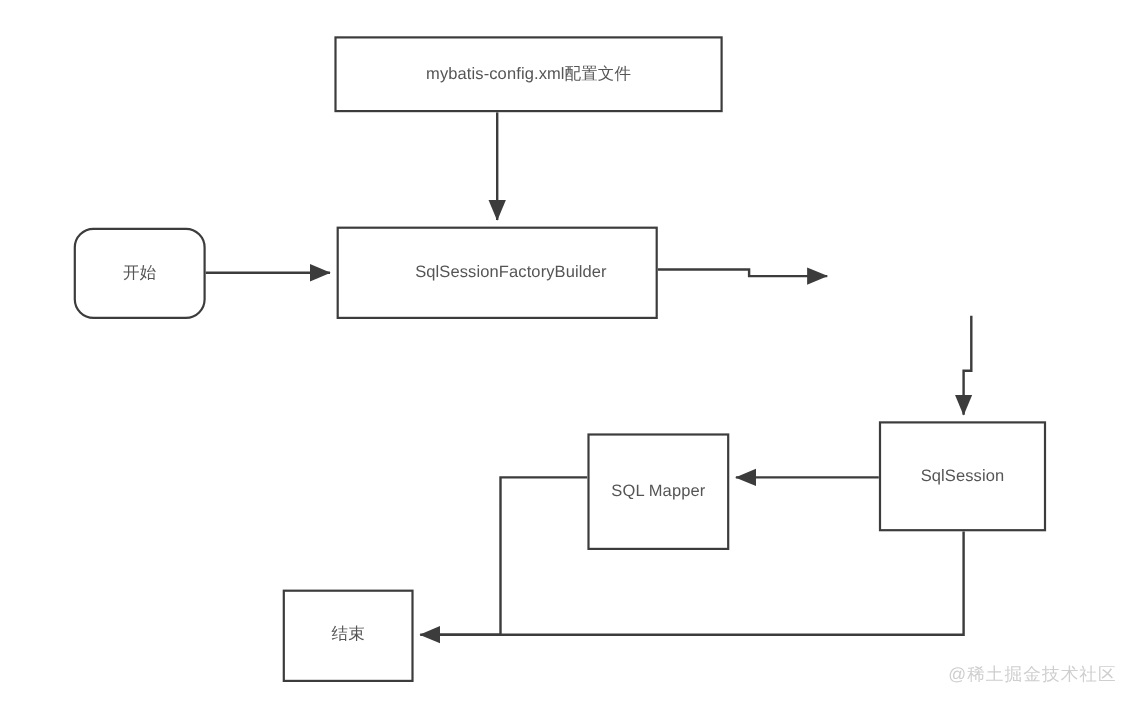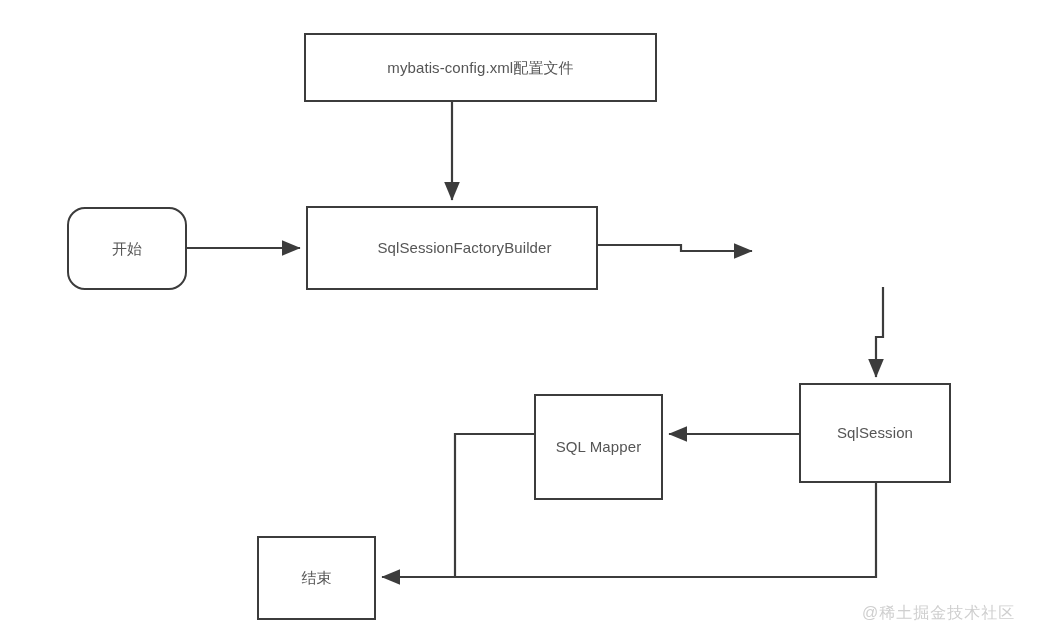--- a/index.html
+++ b/index.html
@@ -97,19 +97,19 @@
 
 
   <div class="node" style="left:534px; top:394px; width:129px; height:106px;">
     <span class="node-label">SQL Mapper</span>
   </div>
 
   <div class="node" style="left:799px; top:383px; width:152px; height:100px;justify-content:center;">
     <span class="node-label">SqlSession</span>
   </div>
 
-  <div class="node" style="left:257px; top:536px; width:119px; height:84px;">
+  <div class="node" style="left:257px; top:536px; width:119px; height:84px;font-family:Liberation Serif, serif;">
     <span class="node-label">结束</span>
   </div>
 
   <div id="watermark" style="left:862px; top:603px;">@稀土掘金技术社区</div>
 
 </div>
 
 </body></html>

